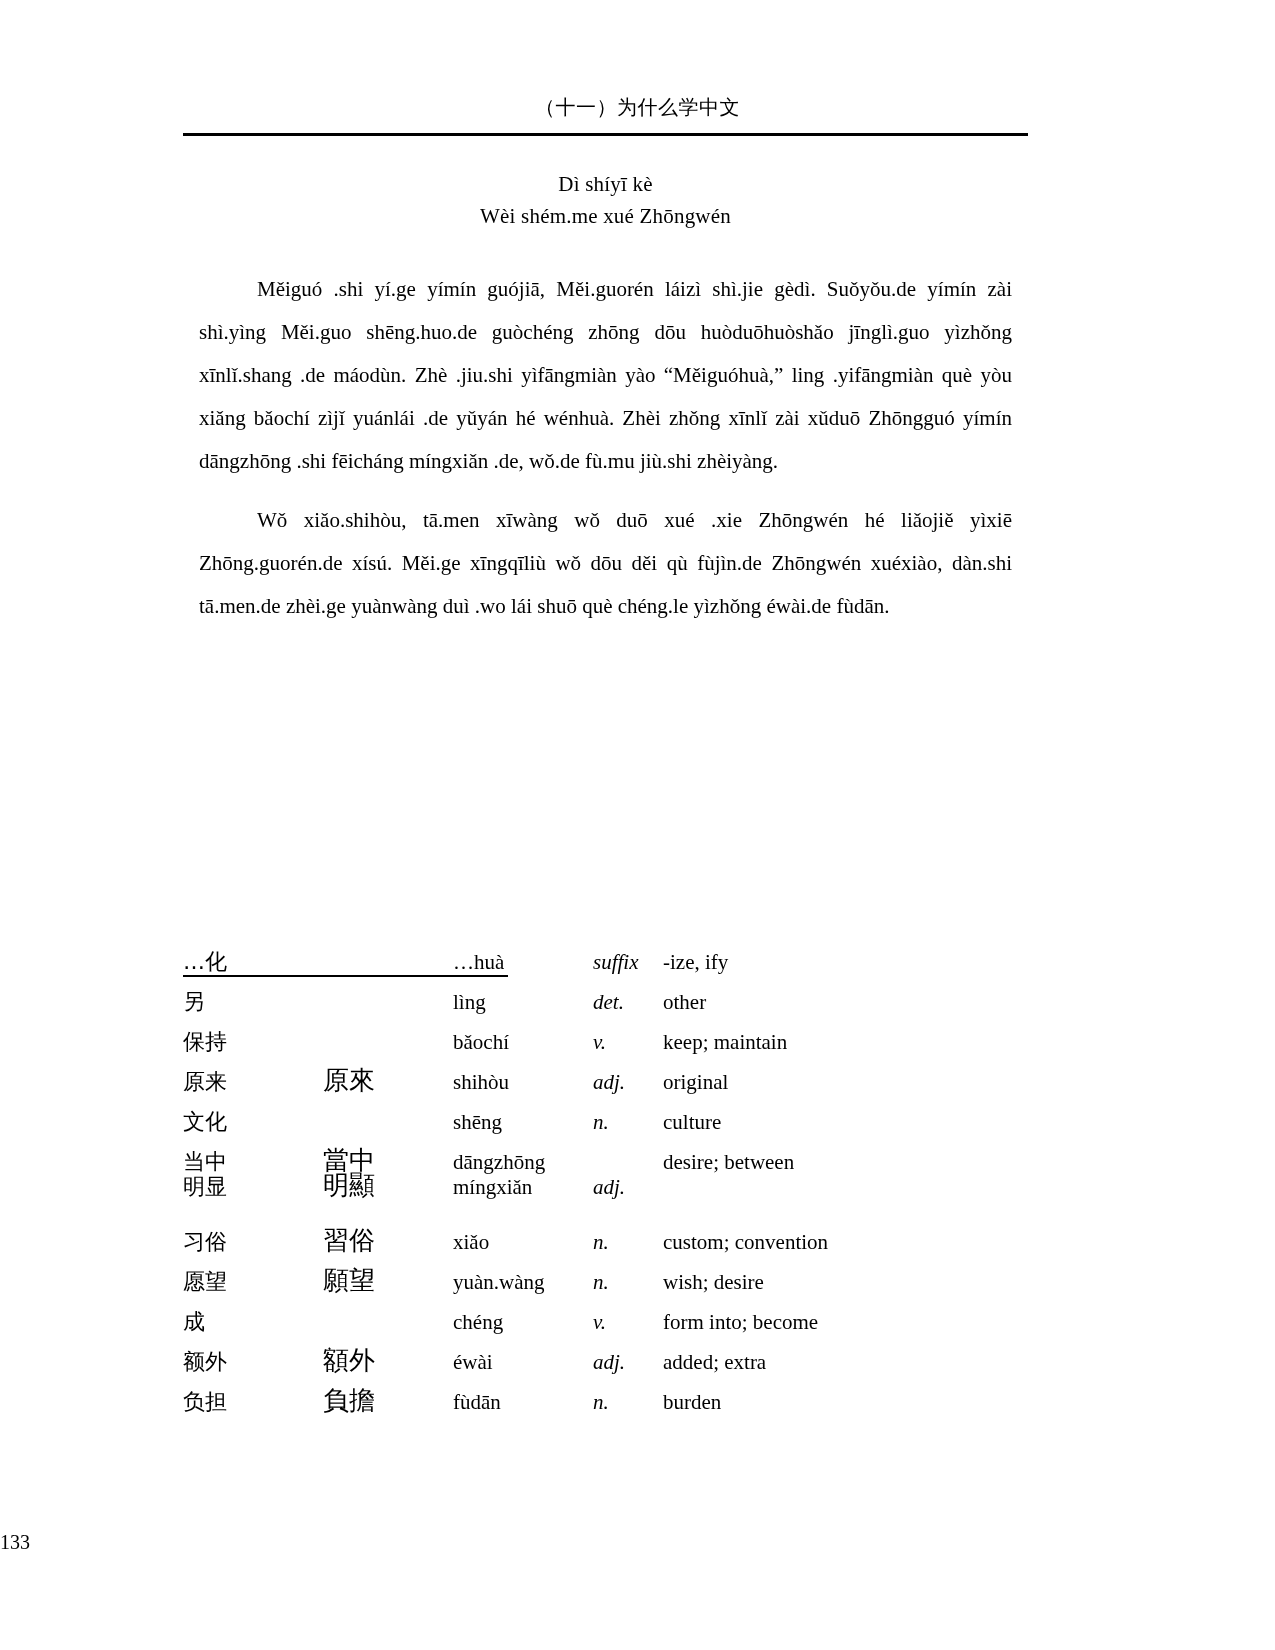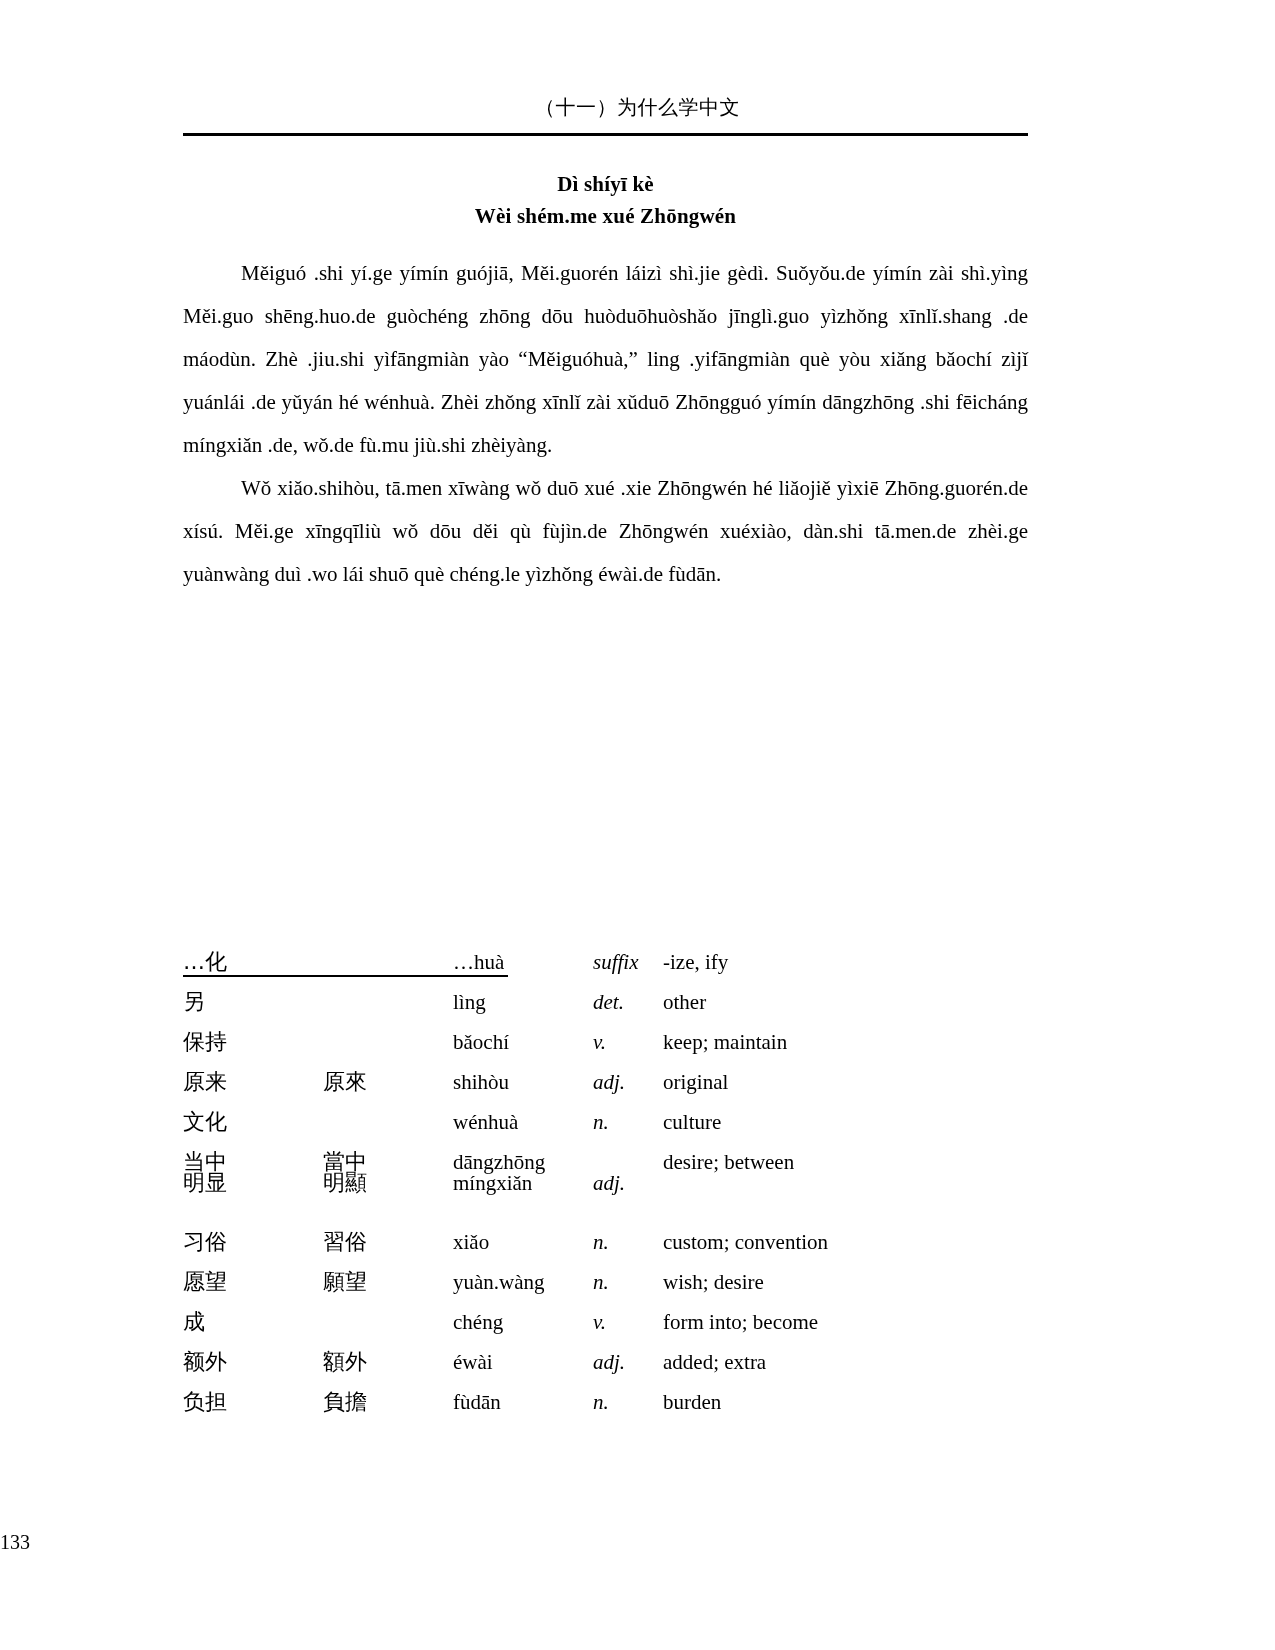--- a/index.html
+++ b/index.html
@@ -37,38 +37,38 @@
     border-top: 3px solid #000;
   }
 
   
   .title-block {
     position: absolute;
     top: 168px;
     left: 183px;
     width: 845px;
     text-align: center;
-    font-weight: bold;
+    font-weight: normal;
     font-size: 21px;
     line-height: 32px;
   }
   .title-line-1 { letter-spacing: 0.2px; }
   .title-line-2 { letter-spacing: 0.2px; }
 
   
   .body-text {
     position: absolute;
     top: 252px;
     left: 183px;
     width: 845px;
     font-size: 21px;
     line-height: 43px;
   }
   .body-text p {
-    margin: 0;
+    margin: 16px;
     text-align: justify;
     text-justify: inter-word;
     text-indent: 58px;
   }
 
   
   .vocab-rule {
     position: absolute;
     top: 975px;
     left: 183px;
@@ -91,21 +91,21 @@
   .c-simp {
     width: 140px;
     flex: 0 0 140px;
     font-family: "DejaVu Sans", "Liberation Sans", sans-serif;
     font-size: 22px;
   }
   .c-trad {
     width: 130px;
     flex: 0 0 130px;
     font-family: Liberation Serif, serif;
-    font-size: 22px;
+    font-size: 26px;
   }
   .c-pinyin {
     width: 140px;
     flex: 0 0 140px;
   }
   .c-pos {
     width: 70px;
     flex: 0 0 70px;
     font-style: italic;
   }
@@ -175,21 +175,21 @@
       <div class="c-simp">原来</div>
       <div class="c-trad">原來</div>
       <div class="c-pinyin">shihòu</div>
       <div class="c-pos">adj.</div>
       <div class="c-def">original</div>
     </div>
 
     <div class="vocab-row">
       <div class="c-simp">文化</div>
       <div class="c-trad"></div>
-      <div class="c-pinyin">wénhuà</div>
+      <div class="c-pinyin">shēng</div>
       <div class="c-pos">n.</div>
       <div class="c-def">culture</div>
     </div>
 
     <div class="vocab-row">
       <div class="c-simp">当中</div>
       <div class="c-trad">當中</div>
       <div class="c-pinyin">dāngzhōng</div>
       <div class="c-pos"></div>
       <div class="c-def">desire; between</div>

